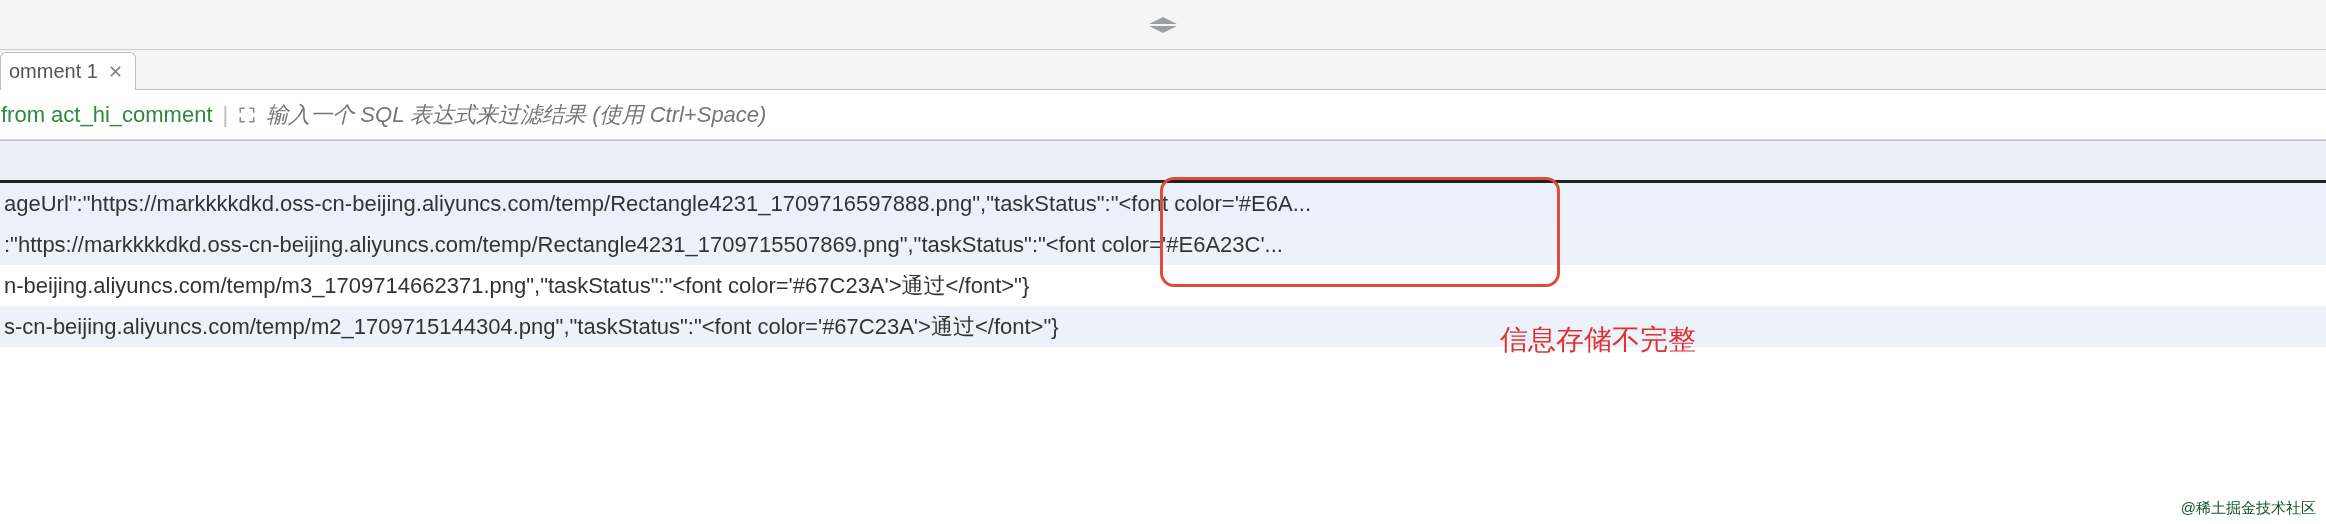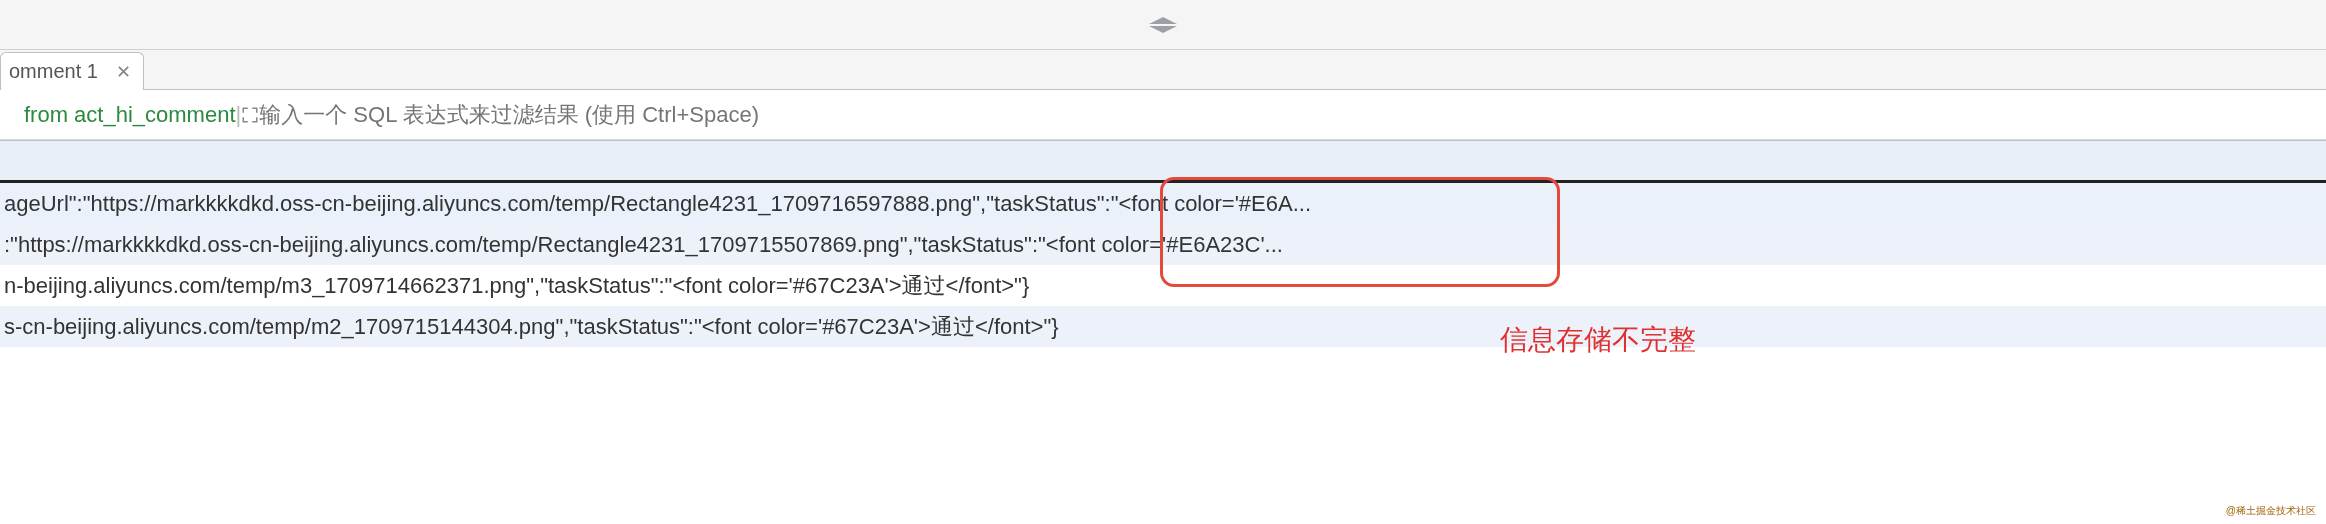--- a/index.html
+++ b/index.html
@@ -45,40 +45,41 @@
       align-items: center;
       height: 38px;
       padding: 0 12px 0 8px;
       background: #fff;
       border: 1px solid #c0c0c0;
       border-bottom: none;
       border-top-left-radius: 6px;
       border-top-right-radius: 6px;
       font-size: 20px;
       color: #555;
-      gap: 18px;
+      gap: 10px;
       position: relative;
       top: 1px;
     }
     .tab-close { color: #888; font-size: 18px; cursor: pointer; }
     .filter-row {
       display: flex;
       align-items: center;
       height: 50px;
-      padding: 0 24px;
+      padding: 0 1px;
       border-bottom: 1px solid #d8d8d8;
       background: #fff;
-      gap: 0;
+      gap: 10px;
     }
     .sql-fragment { color: #2b8a3e; font-size: 22px; white-space: pre; }
     .sep { color: #bbb; font-size: 22px; }
     .fullscreen-icon { color: #888; font-size: 16px; display: flex; align-items: center; }
     .filter-input {
       flex: 1;
       border: none;
+      font-style: italic;
       font-size: 22px;
       color: #0c4a6e;
       background: transparent;
       outline: none;
     }
     .grid {
       border-top: 1px solid #c0c0c0;
     }
     .grid-header {
       height: 42px;
@@ -116,22 +117,22 @@
       position: absolute;
       color: #e03131;
       font-size: 28px;
       font-weight: 400;
       margin-top: 24px;
     }
     .watermark {
       position: absolute;
       bottom: 6px;
       right: 10px;
-      font-size: 10px;
-      color: #a16207;
+      font-size: 15px;
+      color: #14532d;
     }
     .full-ic { width:18px; height:18px; }
   </style>
 </head>
 <body>
 
 <div class="top-bar">
   <div class="drag-handle">
     <div class="drag-arrow up"></div>
     <div class="drag-arrow down"></div>

